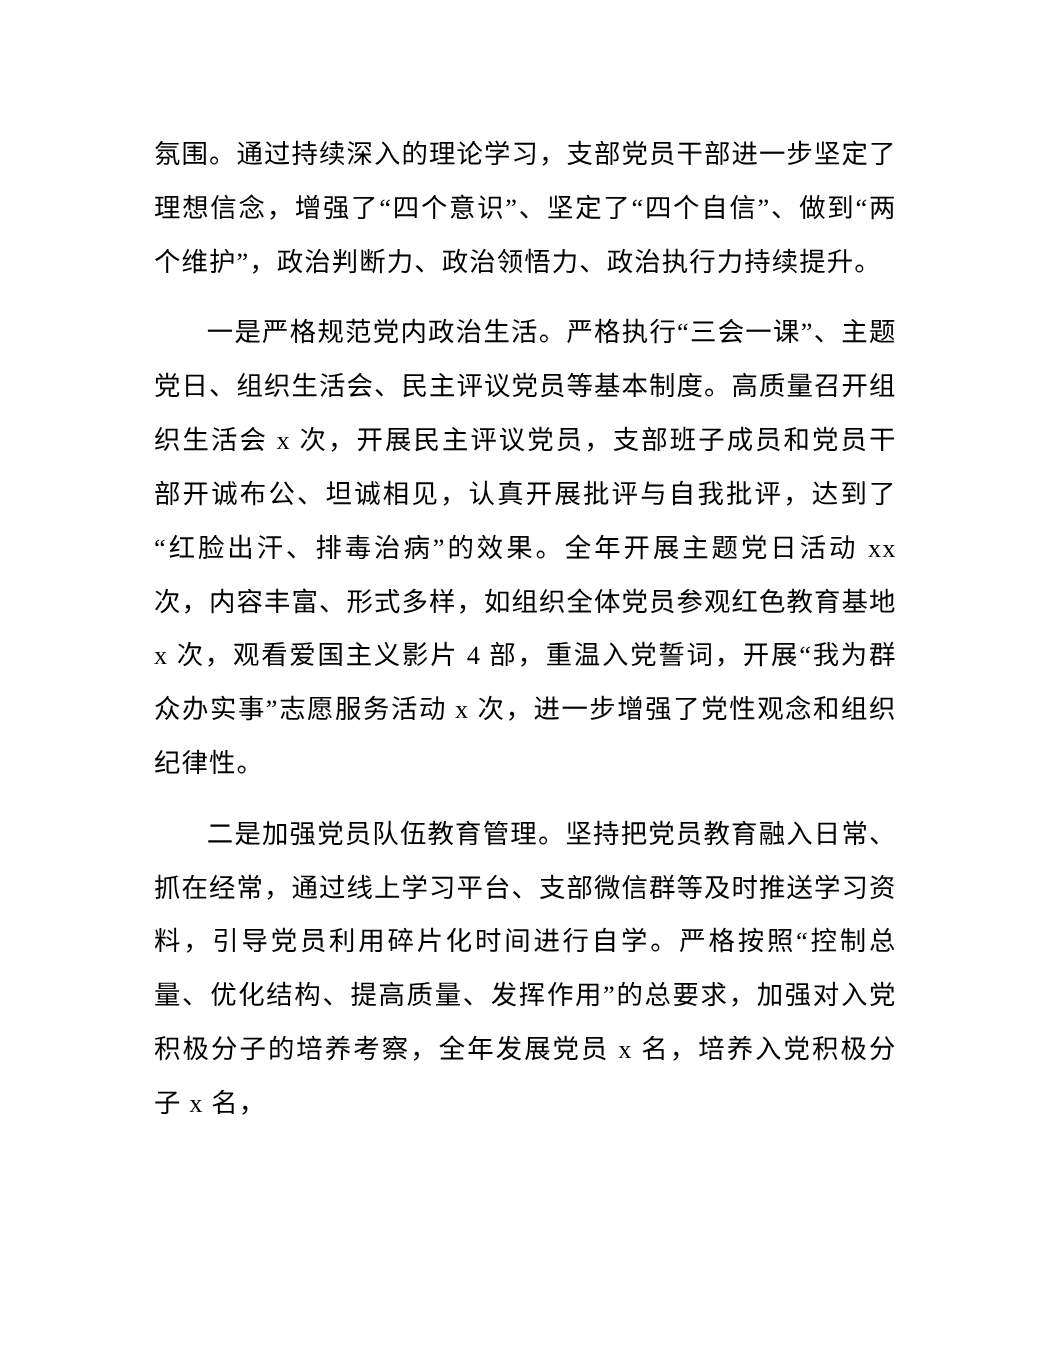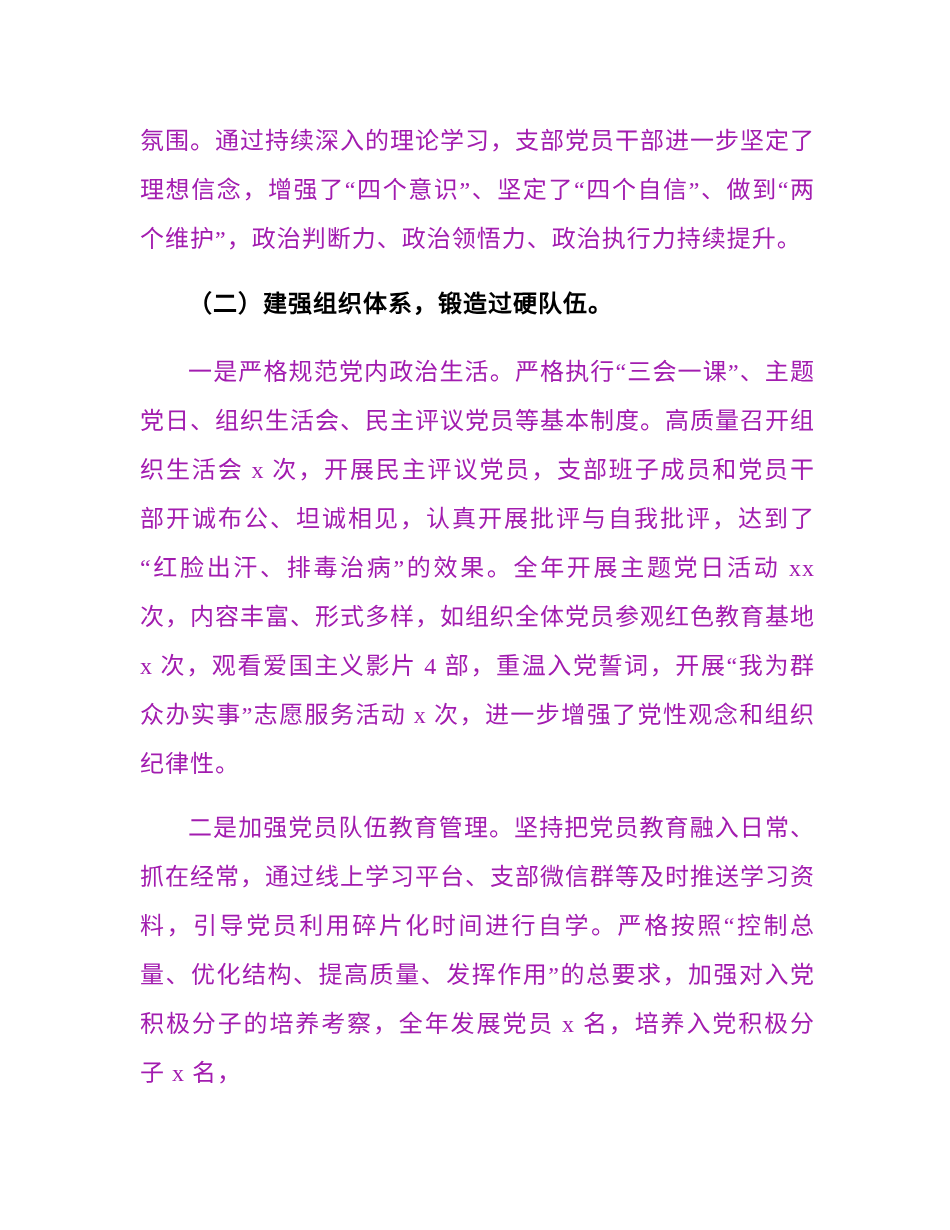--- a/index.html
+++ b/index.html
@@ -17,21 +17,21 @@
     width: 950px;
     height: 1230px;
     background: #ffffff;
     padding: 117px 135px 0 140px;
   }
   .para {
     font-family: "Liberation Serif", "DejaVu Serif", serif;
     font-size: 24px;
     line-height: 49px;
     letter-spacing: 1px;
-    color: #a21caf;
+    color: #000000;
     text-align: justify;
     text-justify: inter-character;
     text-align-last: left;
     margin: 0 0 15px 0;
     text-indent: 2em;
     word-break: break-all;
   }
   .para.no-indent {
     text-indent: 0;
   }
@@ -45,18 +45,17 @@
     margin: 0 0 20px 0;
     text-indent: 2em;
   }
 </style>
 </head>
 <body>
 
 <div class="doc-page">
   <p class="para no-indent">氛围。通过持续深入的理论学习，支部党员干部进一步坚定了理想信念，增强了“四个意识”、坚定了“四个自信”、做到“两个维护”，政治判断力、政治领悟力、政治执行力持续提升。</p>
 
-  <h3 class="section-heading">（二）建强组织体系，锻造过硬队伍。</h3>
 
   <p class="para">一是严格规范党内政治生活。严格执行“三会一课”、主题党日、组织生活会、民主评议党员等基本制度。高质量召开组织生活会 x 次，开展民主评议党员，支部班子成员和党员干部开诚布公、坦诚相见，认真开展批评与自我批评，达到了“红脸出汗、排毒治病”的效果。全年开展主题党日活动 xx 次，内容丰富、形式多样，如组织全体党员参观红色教育基地 x 次，观看爱国主义影片 4 部，重温入党誓词，开展“我为群众办实事”志愿服务活动 x 次，进一步增强了党性观念和组织纪律性。</p>
 
   <p class="para">二是加强党员队伍教育管理。坚持把党员教育融入日常、抓在经常，通过线上学习平台、支部微信群等及时推送学习资料，引导党员利用碎片化时间进行自学。严格按照“控制总量、优化结构、提高质量、发挥作用”的总要求，加强对入党积极分子的培养考察，全年发展党员 x 名，培养入党积极分子 x 名，</p>
 </div>
 
 </body></html>

